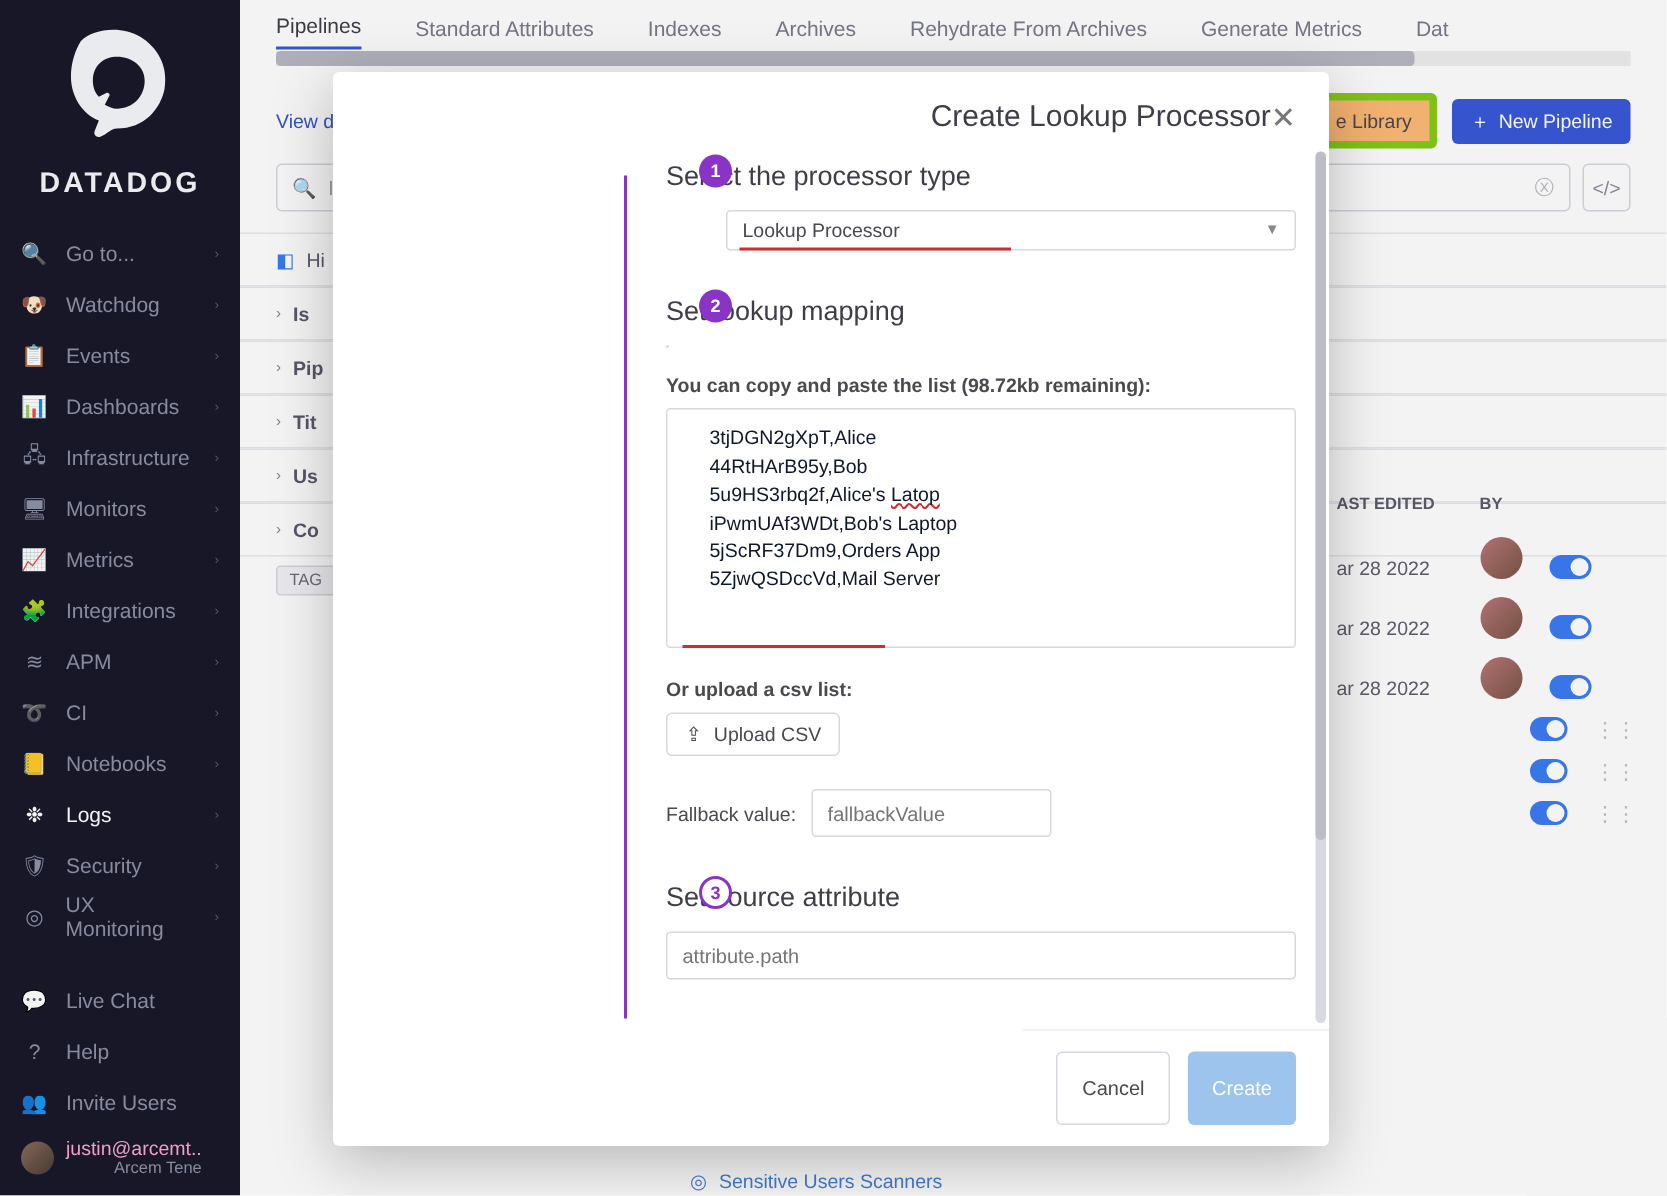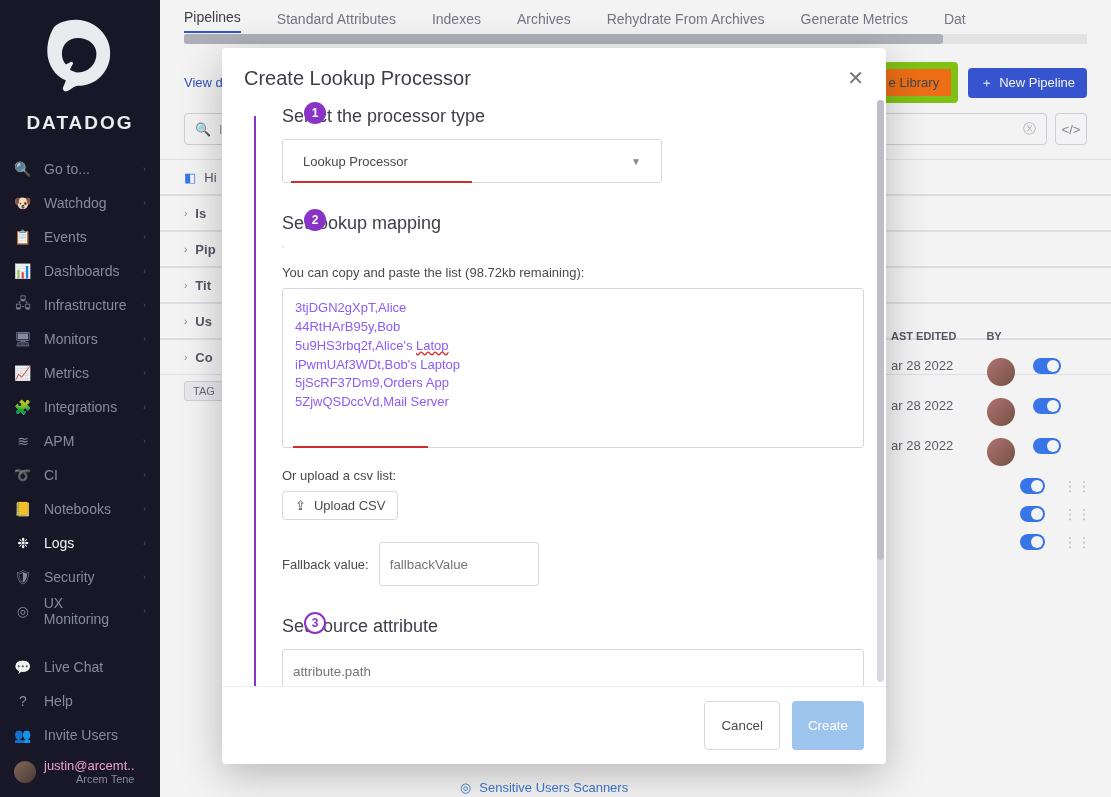--- a/index.html
+++ b/index.html
@@ -21,68 +21,68 @@
   
   .main { position:absolute; left:160px; right:0; top:0; bottom:0; background:#fff; }
   .tabs { display:flex; gap:36px; padding:0 24px; height:34px; align-items:flex-end; border-bottom:1px solid transparent;}
   .tabs .tab { color:#7a7b89; padding-bottom:6px; cursor:pointer; font-size:14px;}
   .tabs .tab.active { color:#3e3e47; border-bottom:2px solid #35c; border-bottom-color:#3858d6;}
   .scrollbar-track{height:10px; background:#eee; position:relative; margin:0 24px 0 24px;}
   .scrollbar-thumb{position:absolute;left:0; width:84%; top:0; bottom:0; background:#b8b8c2; border-radius:3px;}
 
   .subbar { display:flex; align-items:center; gap:10px; padding:18px 24px 10px;}
   .viewdoc { color:#35c; font-size:13px;}
-  .pill-btn { border:7px solid #84cc16; background:#f97316; border-radius:4px; padding:6px 12px; font-size:13px; color:#49494f; cursor:pointer;}
+  .pill-btn { border:5px solid #84cc16; background:#fdba74; border-radius:4px; padding:6px 12px; font-size:13px; color:#49494f; cursor:pointer;}
   .new-pipeline { background:#3858d6; color:#fff; border:none; display:flex; align-items:center; gap:6px;}
   .searchrow { padding:0 24px 14px; display:flex; gap:8px; align-items:center;}
   .searchbox { flex:1; display:flex; align-items:center; border:1px solid #d6d7df; border-radius:4px; height:32px; padding:0 10px; color:#999; gap:8px;}
   .iconbox{width:32px;height:32px;border:1px solid #d6d7df;border-radius:4px;display:flex;align-items:center;justify-content:center;color:#8a8c99;}
 
   .panel-row { display:flex; align-items:center; padding:0 24px; height:36px; bordeR:1px solid #e8e9ef; border-left:none; border-right:none; gap:8px; color:#59596a; font-size:13px;}
   .panel-row .chev{font-size:10px;color:#888;}
   .tags-row{display:flex;align-items:center;gap:10px;padding:6px 24px;}
   .tag-chip{border:1px solid #d6d7df;background:#f3f3f7;border-radius:3px;padding:3px 8px;font-size:11px;color:#6c6c79;}
 
   .table-area{position:absolute; right:0; top:330px; width:240px;}
   .table-area .th{display:flex;font-size:11px;font-weight:600;color:#5a5a68;gap:30px;padding:0 20px 10px;}
-  .table-area .tr{display:flex;align-items:flex-start;gap:18px;padding:6px 20px;}
+  .table-area .tr{display:flex;align-items:flex-end;gap:18px;padding:6px 20px;}
   .avatar{width:28px;height:28px;border-radius:50%;background:linear-gradient(135deg,#b77,#754);}
   .toggle{width:28px;height:16px;border-radius:10px;background:#3a7bf2;position:relative;}
   .toggle:after{content:"";position:absolute;right:2px;top:2px;width:12px;height:12px;border-radius:50%;background:#fff;}
   .grip{color:#c0c1cb;font-size:14px;}
 
   
   .overlay { position:absolute; inset:0; background:rgba(20,22,30,.05);}
-  .modal { position:absolute; left:222px; top:48px; width:664px; height:716px; background:#fff; border-radius:4px; box-shadow:0 10px 40px rgba(0,0,0,.25); display:flex; flex-direction:column;}
+  .modal { position:absolute; left:222px; top:48px; width:664px; height:716px; background:#fff; border-radius:4px; box-shadow:0 10px 40px rgba(0,0,0,.25); display:flex; flex-direction:column;align-items:flex-end;}
   .modal-head { display:flex; align-items:center; padding:18px 22px 6px; }
   .modal-title { font-size:20px; color:#3e3e49; }
   .close { margin-left:auto; font-size:20px; color:#777; cursor:pointer;}
   .modal-body { flex:1; overflow:auto; padding:6px 0 0 0; position:relative;}
   .modal-scroll{position:absolute;right:2px;top:4px;bottom:4px;width:7px;background:#d9d9e1;border-radius:4px;}
   .modal-scroll-thumb{position:absolute;right:2px;top:4px;height:78%;width:7px;background:#bdbdc7;border-radius:4px;}
   .steps { position:relative; padding:0 22px 20px 60px; }
   .vline { position:absolute; left:32px; top:14px; bottom:0; width:2px; background:#8a33c7;}
   .step-bullet { position:absolute; left:22px; width:22px;height:22px;border-radius:50%;background:#8a33c7;color:#fff;display:flex;align-items:center;justify-content:center;font-size:12px;font-weight:600;}
   .step-bullet.outline{background:#fff;border:2px solid #8a33c7;color:#8a33c7;}
   .step-title { font-size:18px; color:#3e3e49; margin-bottom:12px; }
   .step { position:relative; padding-top:4px; margin-bottom:26px;}
-  .select { width:380px; height:44px; border:1px solid #d6d7df; border-radius:3px; display:flex; align-items:center; padding:0 20px; color:#49494f; position:relative;}
+  .select { width:380px; height:27px; border:1px solid #d6d7df; border-radius:3px; display:flex; align-items:center; padding:0 10px; color:#49494f; position:relative;margin-left:40px;}
   .select:after{content:"";position:absolute;left:8px;right:50%;bottom:-1px;height:2px;background:#d02c2c;}
   .select .caret{margin-left:auto;color:#888;font-size:10px;}
   .seg { display:inline-flex; border:1px solid #d6d7df; border-radius:4px; overflow:hidden; margin-bottom:14px;}
   .seg .opt{padding:7px 14px; font-size:13px; color:#3f82d8; background:#fff; cursor:pointer;}
   .seg .opt.active{background:#2e8cf0;color:#fff;}
-  .hint{font-size:13px;color:#49494f;margin-bottom:8px;}
-  .mapping{width:100%; height:160px; border:1px solid #d6d7df; border-radius:3px; padding:10px 12px; font-size:13px; color:#8b5cf6; line-height:1.45; white-space:pre-line; position:relative;}
+  .hint{font-size:13px;color:#49494f;margin-bottom:8px;font-weight:bold;}
+  .mapping{width:100%; height:160px; border:1px solid #d6d7df; border-radius:3px; padding:10px 28px; font-size:13px; color:#0f172a; line-height:1.45; white-space:pre-line; position:relative;}
   .mapping .typo{ text-decoration: underline wavy #d02c2c; text-decoration-skip-ink: none; }
   .mapping:after{content:"";position:absolute;left:10px;width:135px;bottom:-1px;height:2px;background:#d02c2c;}
   .uploadrow{margin-top:20px;}
   .uploadbtn{display:inline-flex;align-items:center;gap:8px;border:1px solid #d6d7df;border-radius:4px;padding:6px 12px;color:#49494f;cursor:pointer;}
   .fbrow{margin-top:22px; display:flex; align-items:center; gap:10px;}
-  .tinput{border:1px solid #d6d7df;border-radius:3px;height:44px;padding:0 10px;color:#999;}
+  .tinput{border:1px solid #d6d7df;border-radius:3px;height:32px;padding:0 10px;color:#999;}
   .attrinput{width:100%;}
   .modal-foot{display:flex;justify-content:flex-end;gap:12px;padding:14px 22px;border-top:1px solid #eceef3;}
   .btn{border:1px solid #d6d7df;background:#fff;border-radius:4px;padding:16px 16px;color:#49494f;cursor:pointer;}
   .btn.primary{background:#9cc4ec;color:#fff;border:none;}
   .muted-dates{font-size:13px;color:#5e5e6a;}
 </style>
 </head>
 <body>
 
 <div class="sidebar">

